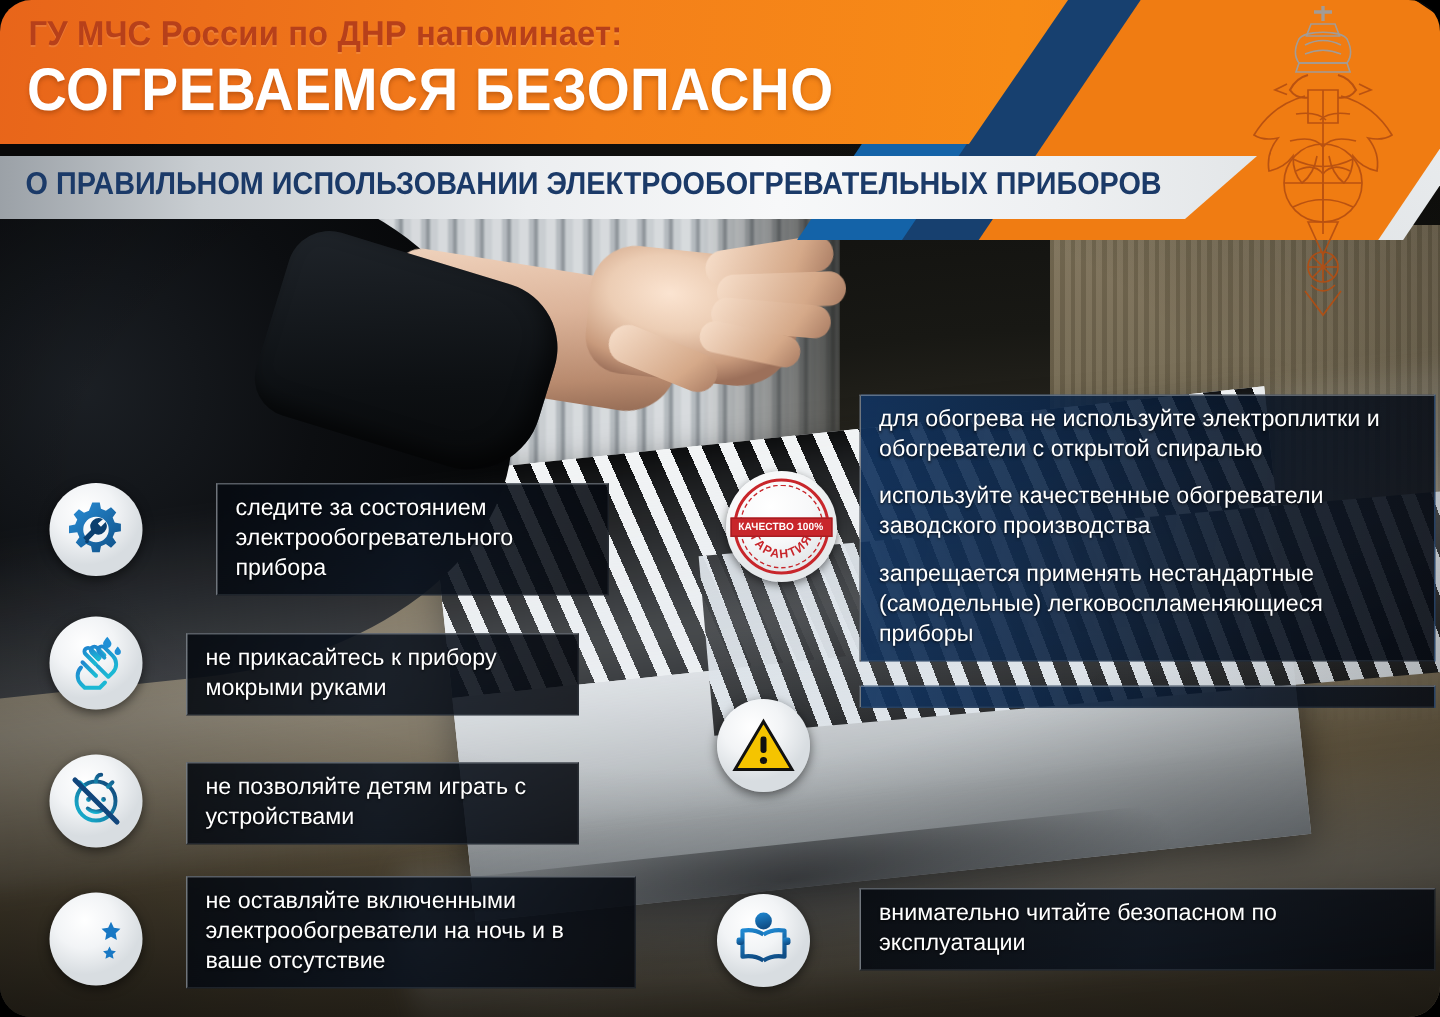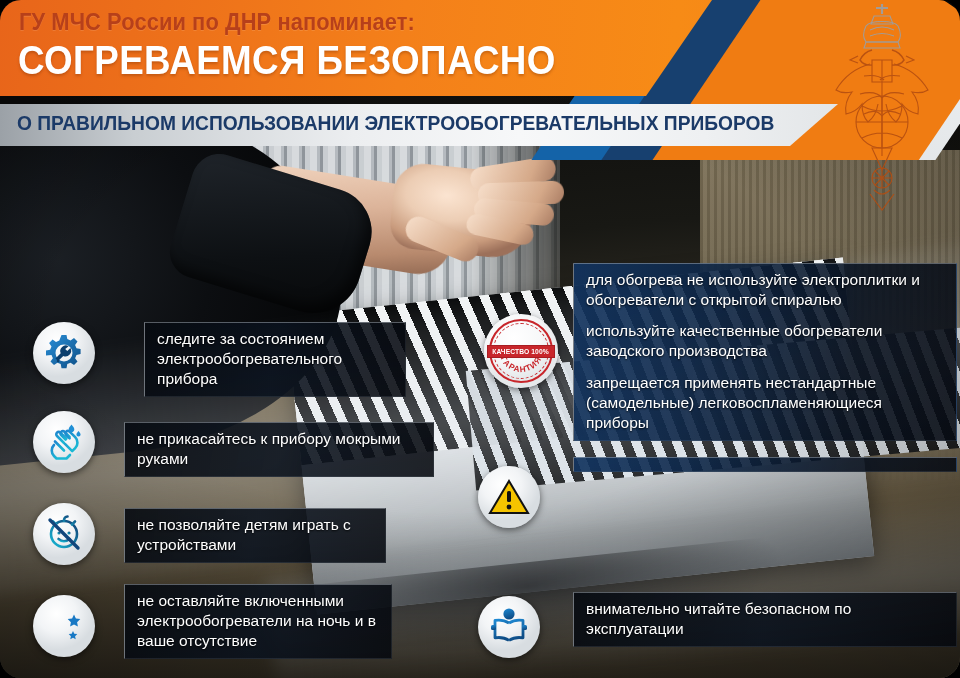--- a/index.html
+++ b/index.html
@@ -228,25 +228,25 @@
   .tbox.plain {
     background:linear-gradient(100deg, rgba(6,10,16,.90) 0%, rgba(10,18,30,.88) 50%, rgba(5,8,14,.88) 100%);
   }
   .tbox p { margin:0; }
   .tbox p + p { margin-top:11px; }
 
   
   #ic1 { left:33px;  top:322px; }
   #tb1 { left:124px; top:322px; width:262px;margin-left:20px; }
   #ic2 { left:33px;  top:411px; }
-  #tb2 { left:124px; top:422px; width:310px; }
+  #tb2 { left:124px; top:422px; width:262px; }
   #ic3 { left:33px;  top:503px; }
   #tb3 { left:124px; top:508px; width:262px; }
   #ic4 { left:33px;  top:595px; }
-  #tb4 { left:124px; top:584px; width:268px; }
+  #tb4 { left:124px; top:584px; width:300px; }
 
   
   #tbR1 { left:573px; top:263px; width:384px; }
   #ic5  { left:478px; top:466px; }
   #tbR2 { left:573px; top:457px; width:384px; }
   #ic6  { left:478px; top:596px; }
   #tbR3 { left:573px; top:592px; width:384px; }
 
   
   .stamp {

